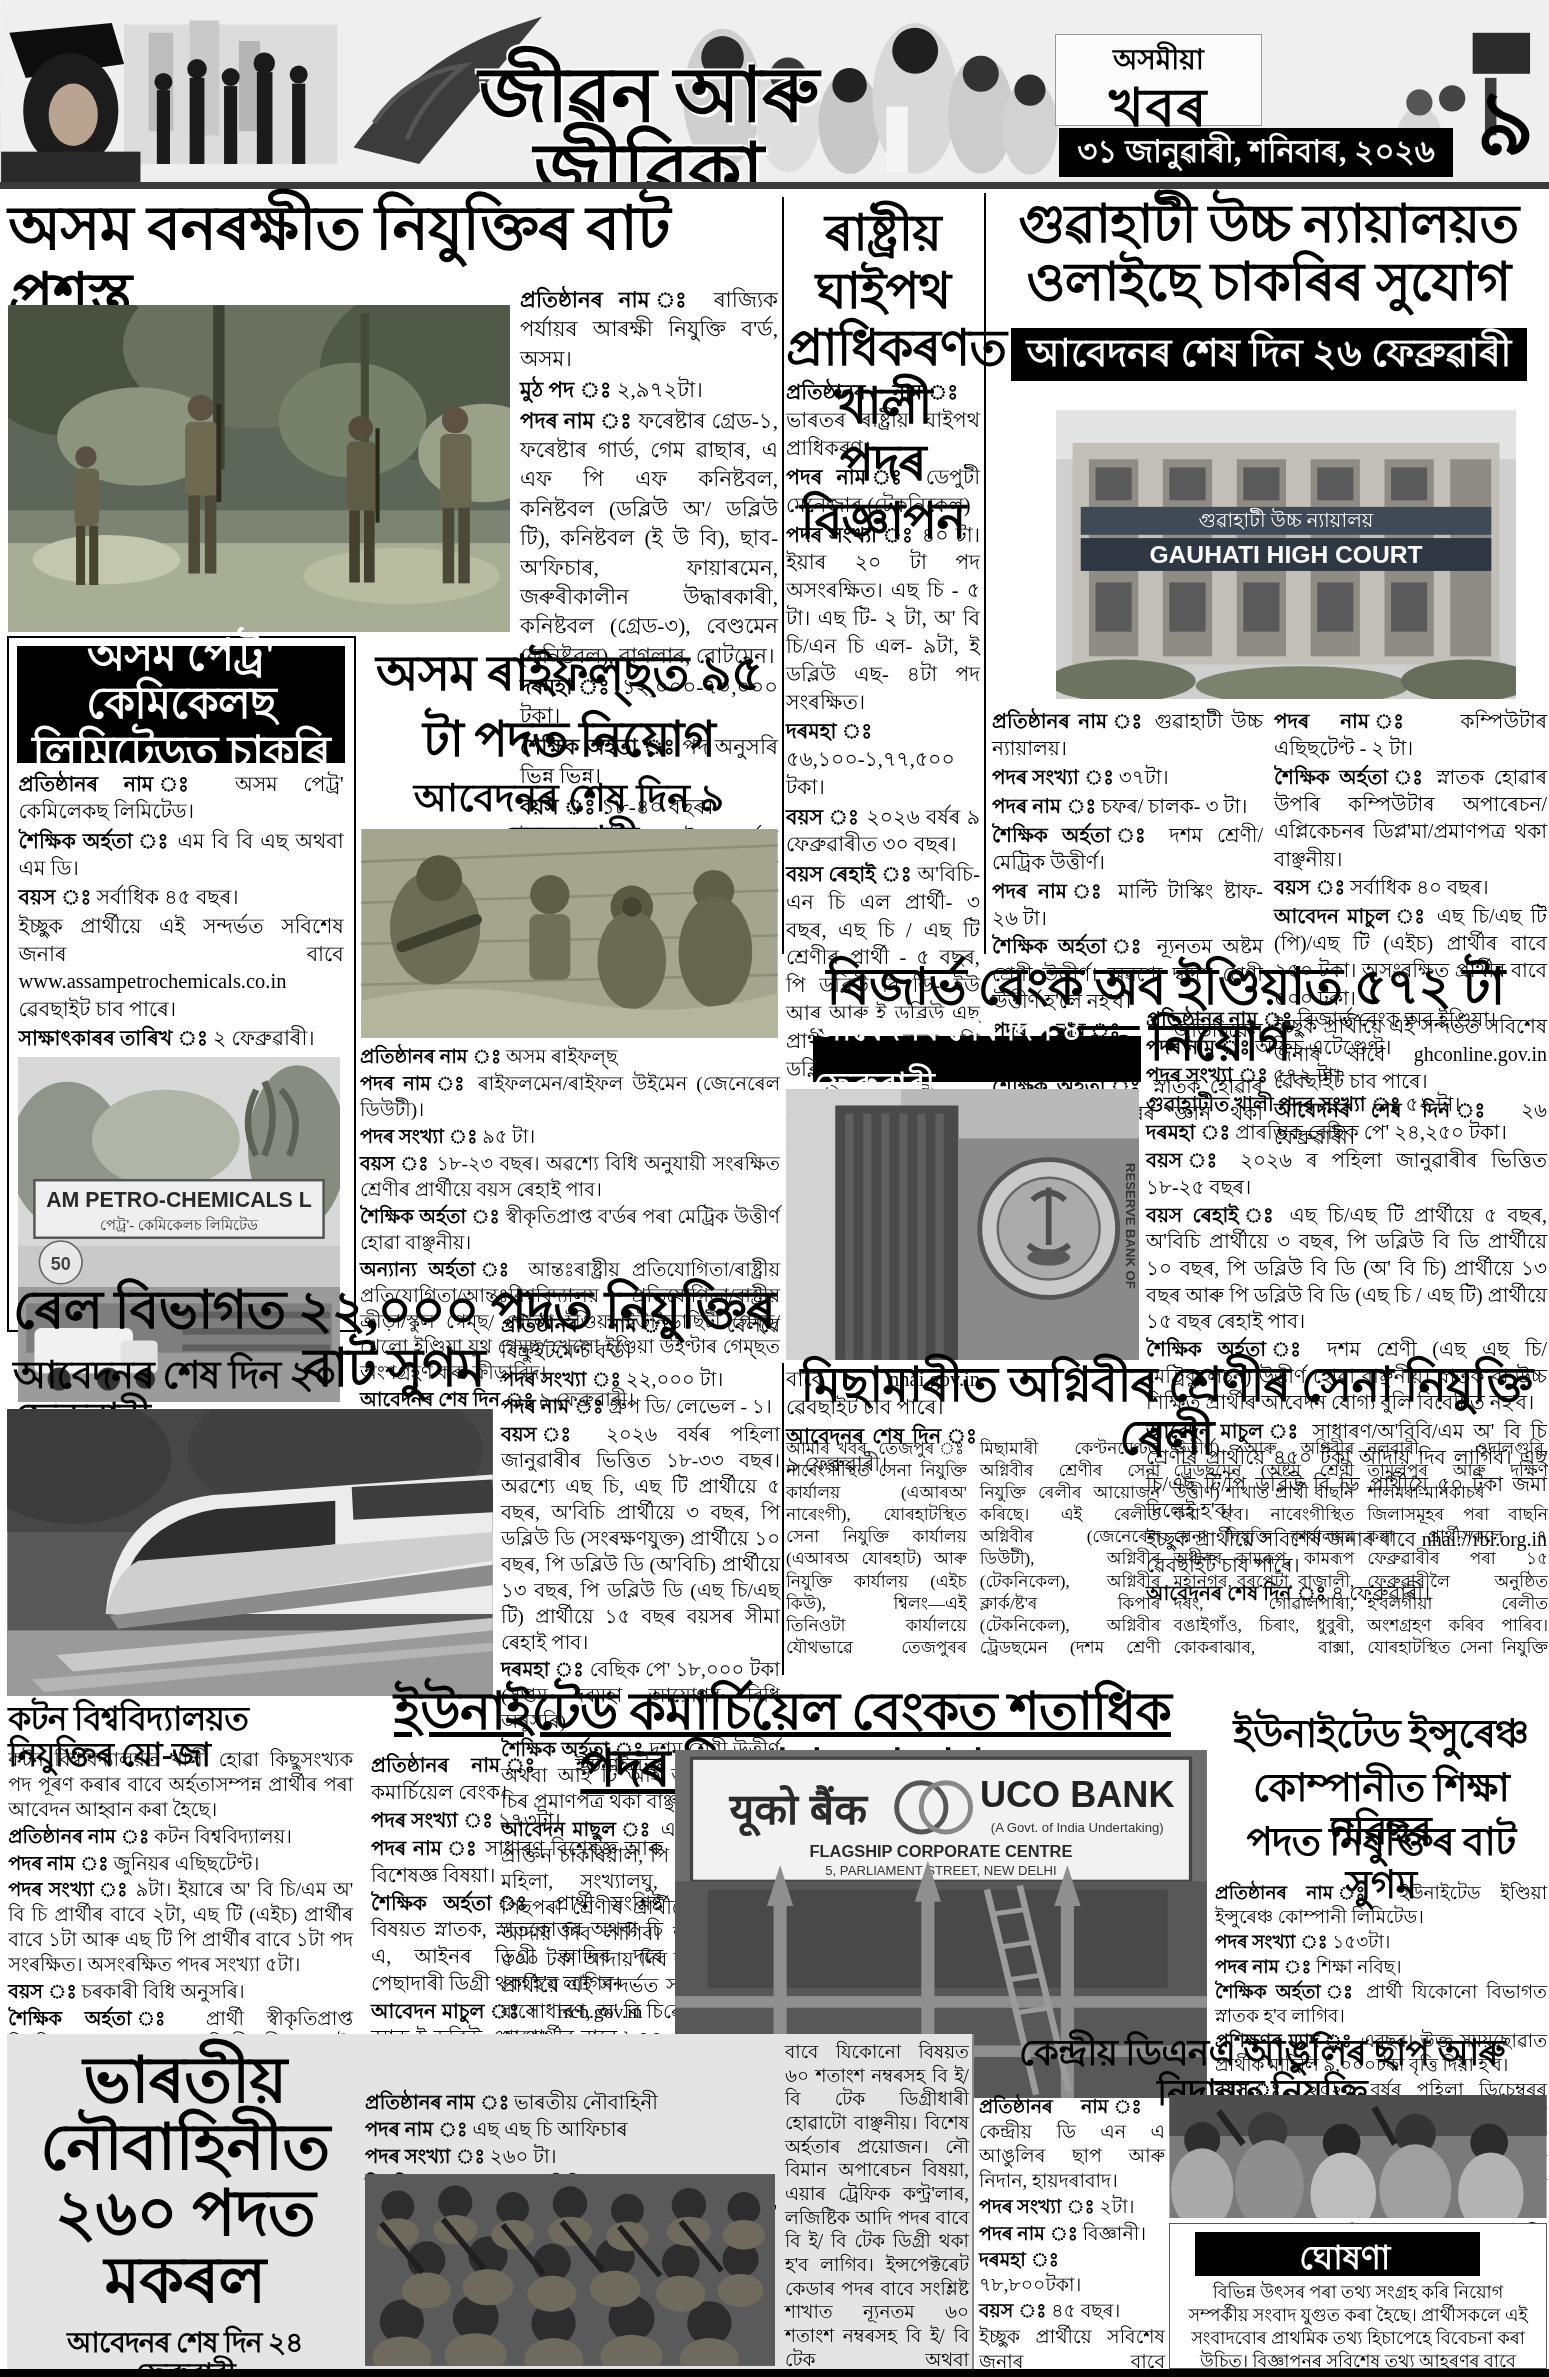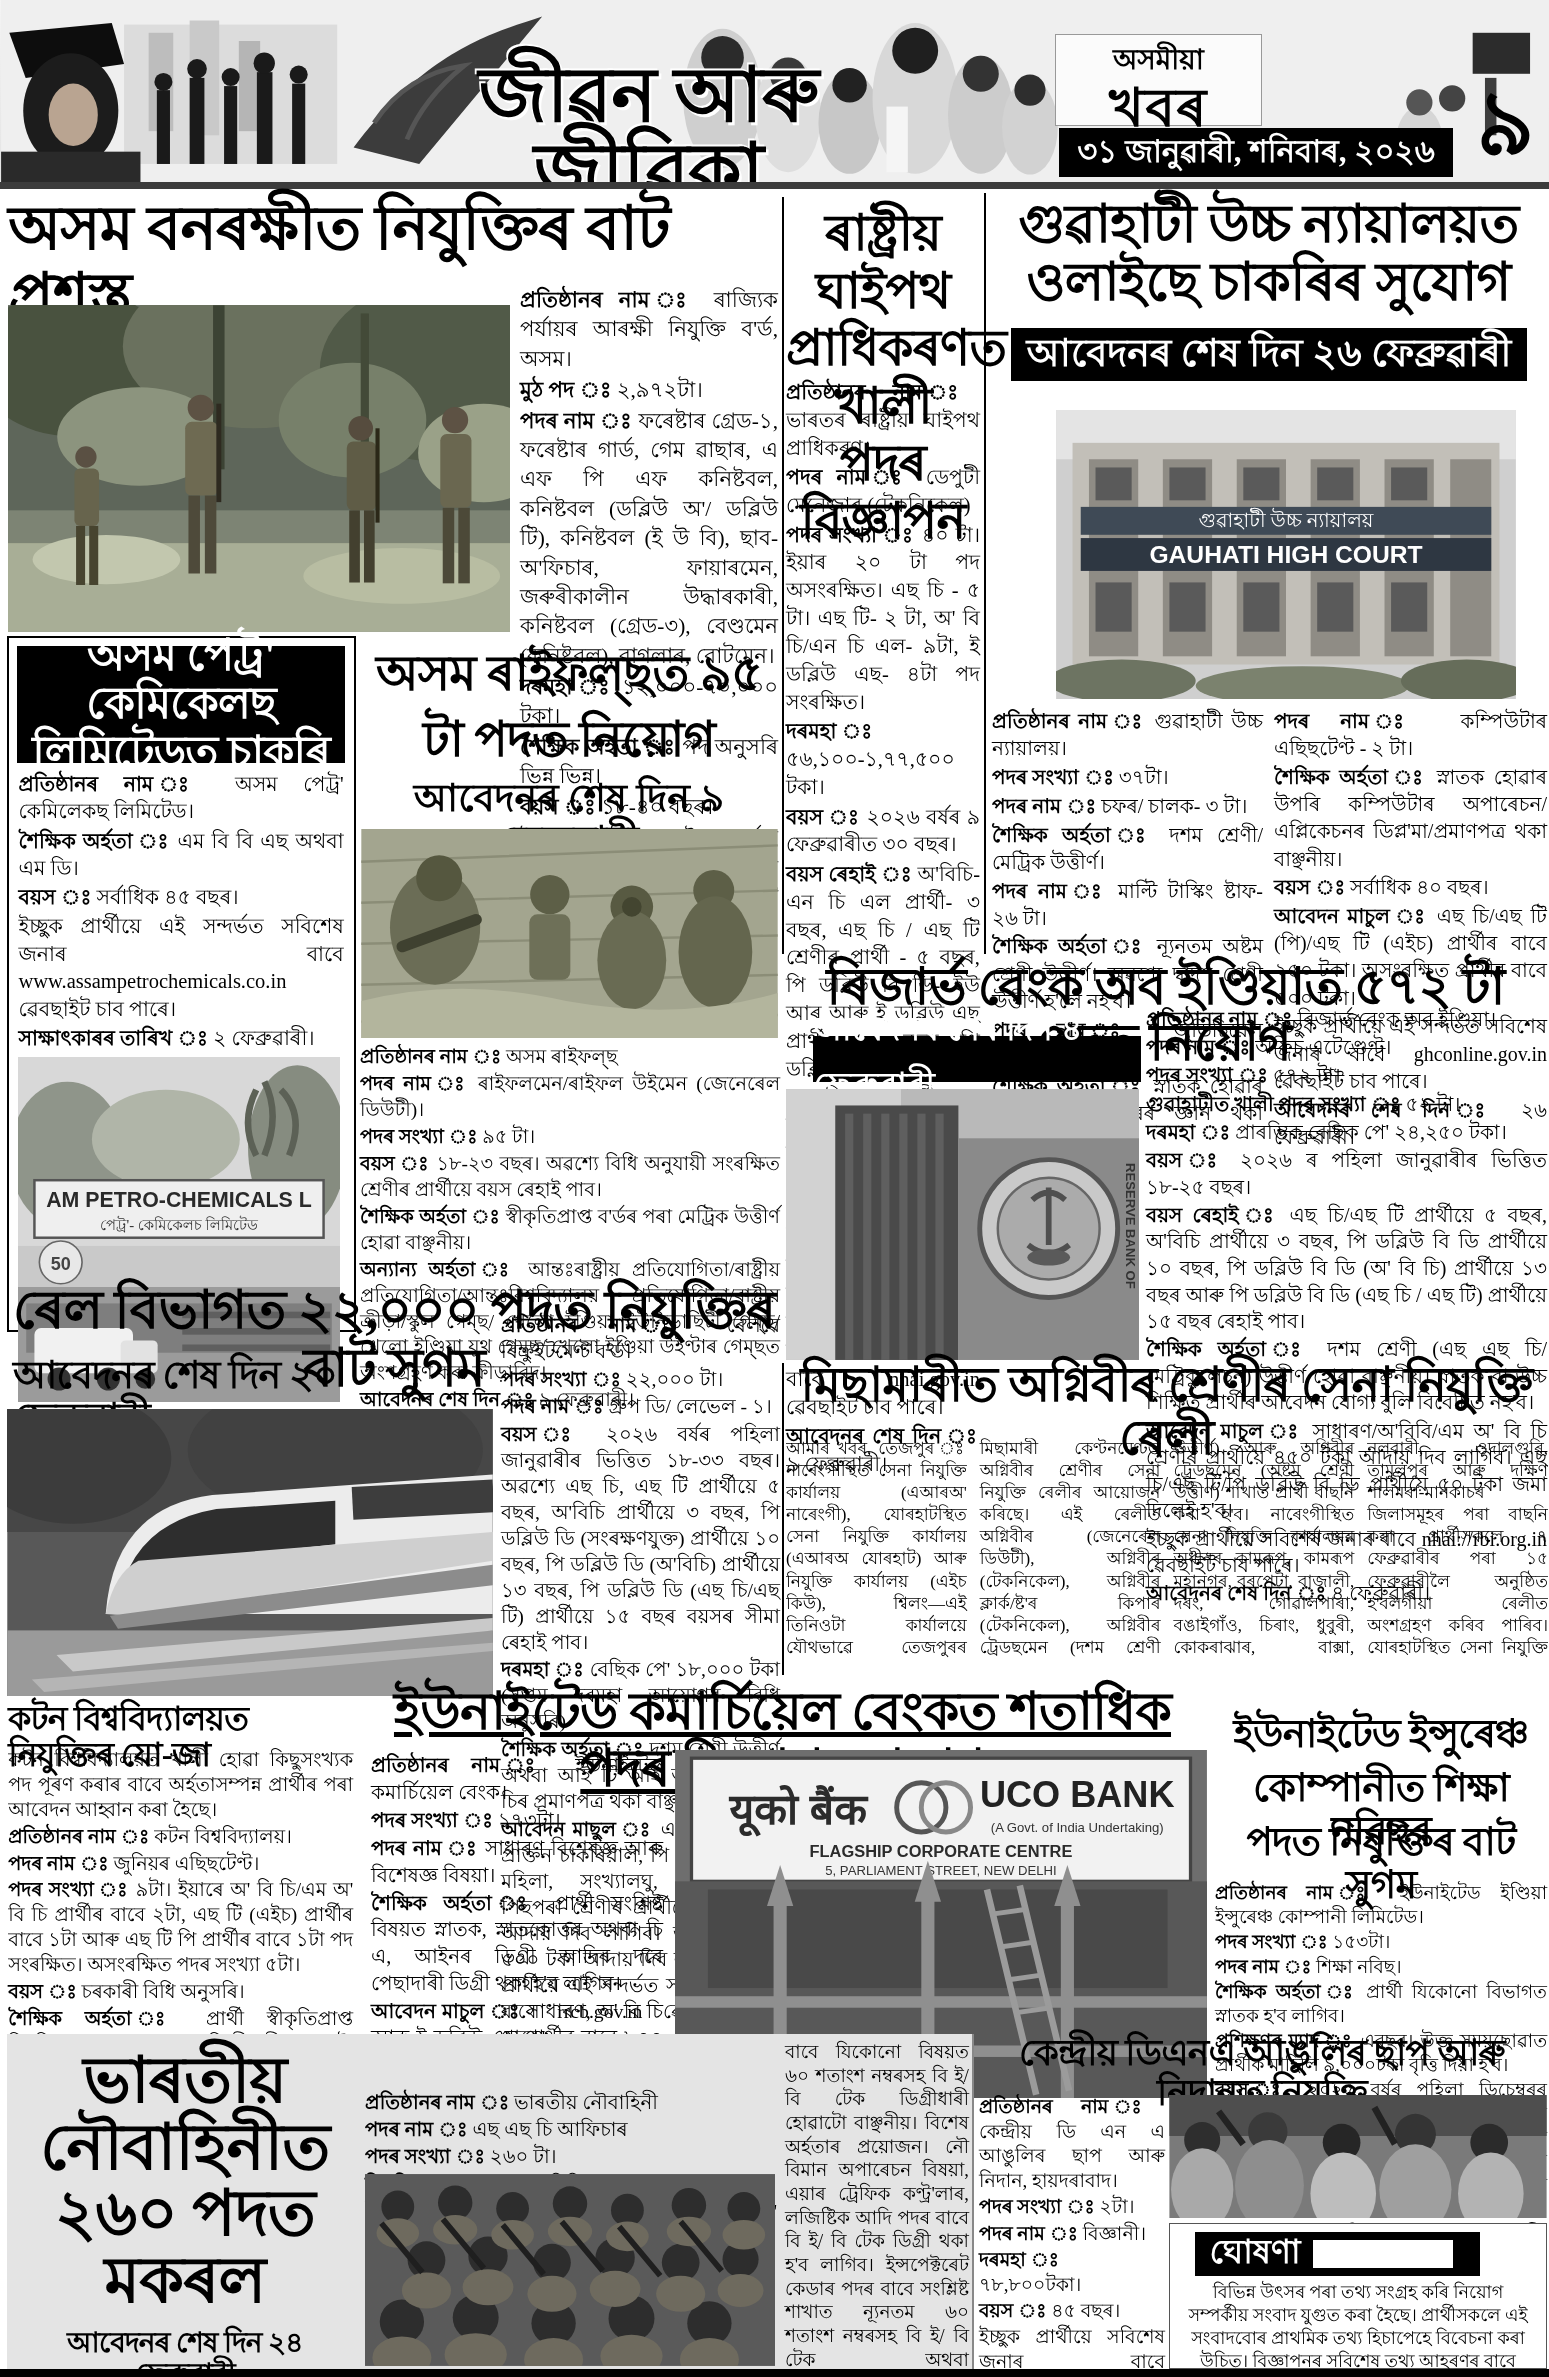--- a/index.html
+++ b/index.html
@@ -528,21 +528,21 @@
         <ellipse cx="212" cy="120" rx="40" ry="50" fill="#bdbdbd"></ellipse>
       <circle cx="300" cy="48" r="25" fill="#343434"></circle>
         <ellipse cx="300" cy="115" rx="44" ry="55" fill="#9f9f9f"></ellipse>
       <circle cx="390" cy="58" r="23" fill="#2b2b2b"></circle>
         <ellipse cx="392" cy="120" rx="40" ry="50" fill="#b3b3b3"></ellipse>
       <path d="M60,20 l30,40 M250,15 l25,45" stroke="#222" stroke-width="8"></path>
     </g>
   </svg>
   <div class="abs" style="left:1169px;top:2223px;width:376px;height:144px;border:1.6px solid #555;background:#fff;">
     <div style="display:flex;align-items:center;margin:8.2px 0 4.9px 24.6px;">
-      <div class="banner" style="width:271px;height:44px;justify-content:flex-start;padding-left:14.8px;font-size:33px;">
+      <div class="banner" style="width:271px;height:44px;justify-content:flex-start;padding-left:14.8px;font-size:33px;flex-direction:column;">
         <span>ঘোষণা</span>
         <span style="display:inline-block;width:140px;height:28px;background:#fff;margin-left:13px;"></span>
       </div>
     </div>
     <div class="ctr" style="margin:1.6px 11.5px;font-size:17.7px;line-height:1.3;">বিভিন্ন উৎসৰ পৰা তথ্য সংগ্ৰহ কৰি নিয়োগ সম্পৰ্কীয় সংবাদ যুগুত কৰা হৈছে। প্ৰাৰ্থীসকলে এই সংবাদবোৰ প্ৰাথমিক তথ্য হিচাপেহে বিবেচনা কৰা উচিত। বিজ্ঞাপনৰ সবিশেষ তথ্য আহৰণৰ বাবে প্ৰাৰ্থীয়ে বিভাগীয় ৱেবছাইট আদি চাইহে আবেদন কৰা উচিত।</div>
   </div>
 
   <div class="abs" style="left:0;top:2369px;width:1550px;height:8.2px;background:#000;"></div>
 
 </div>

